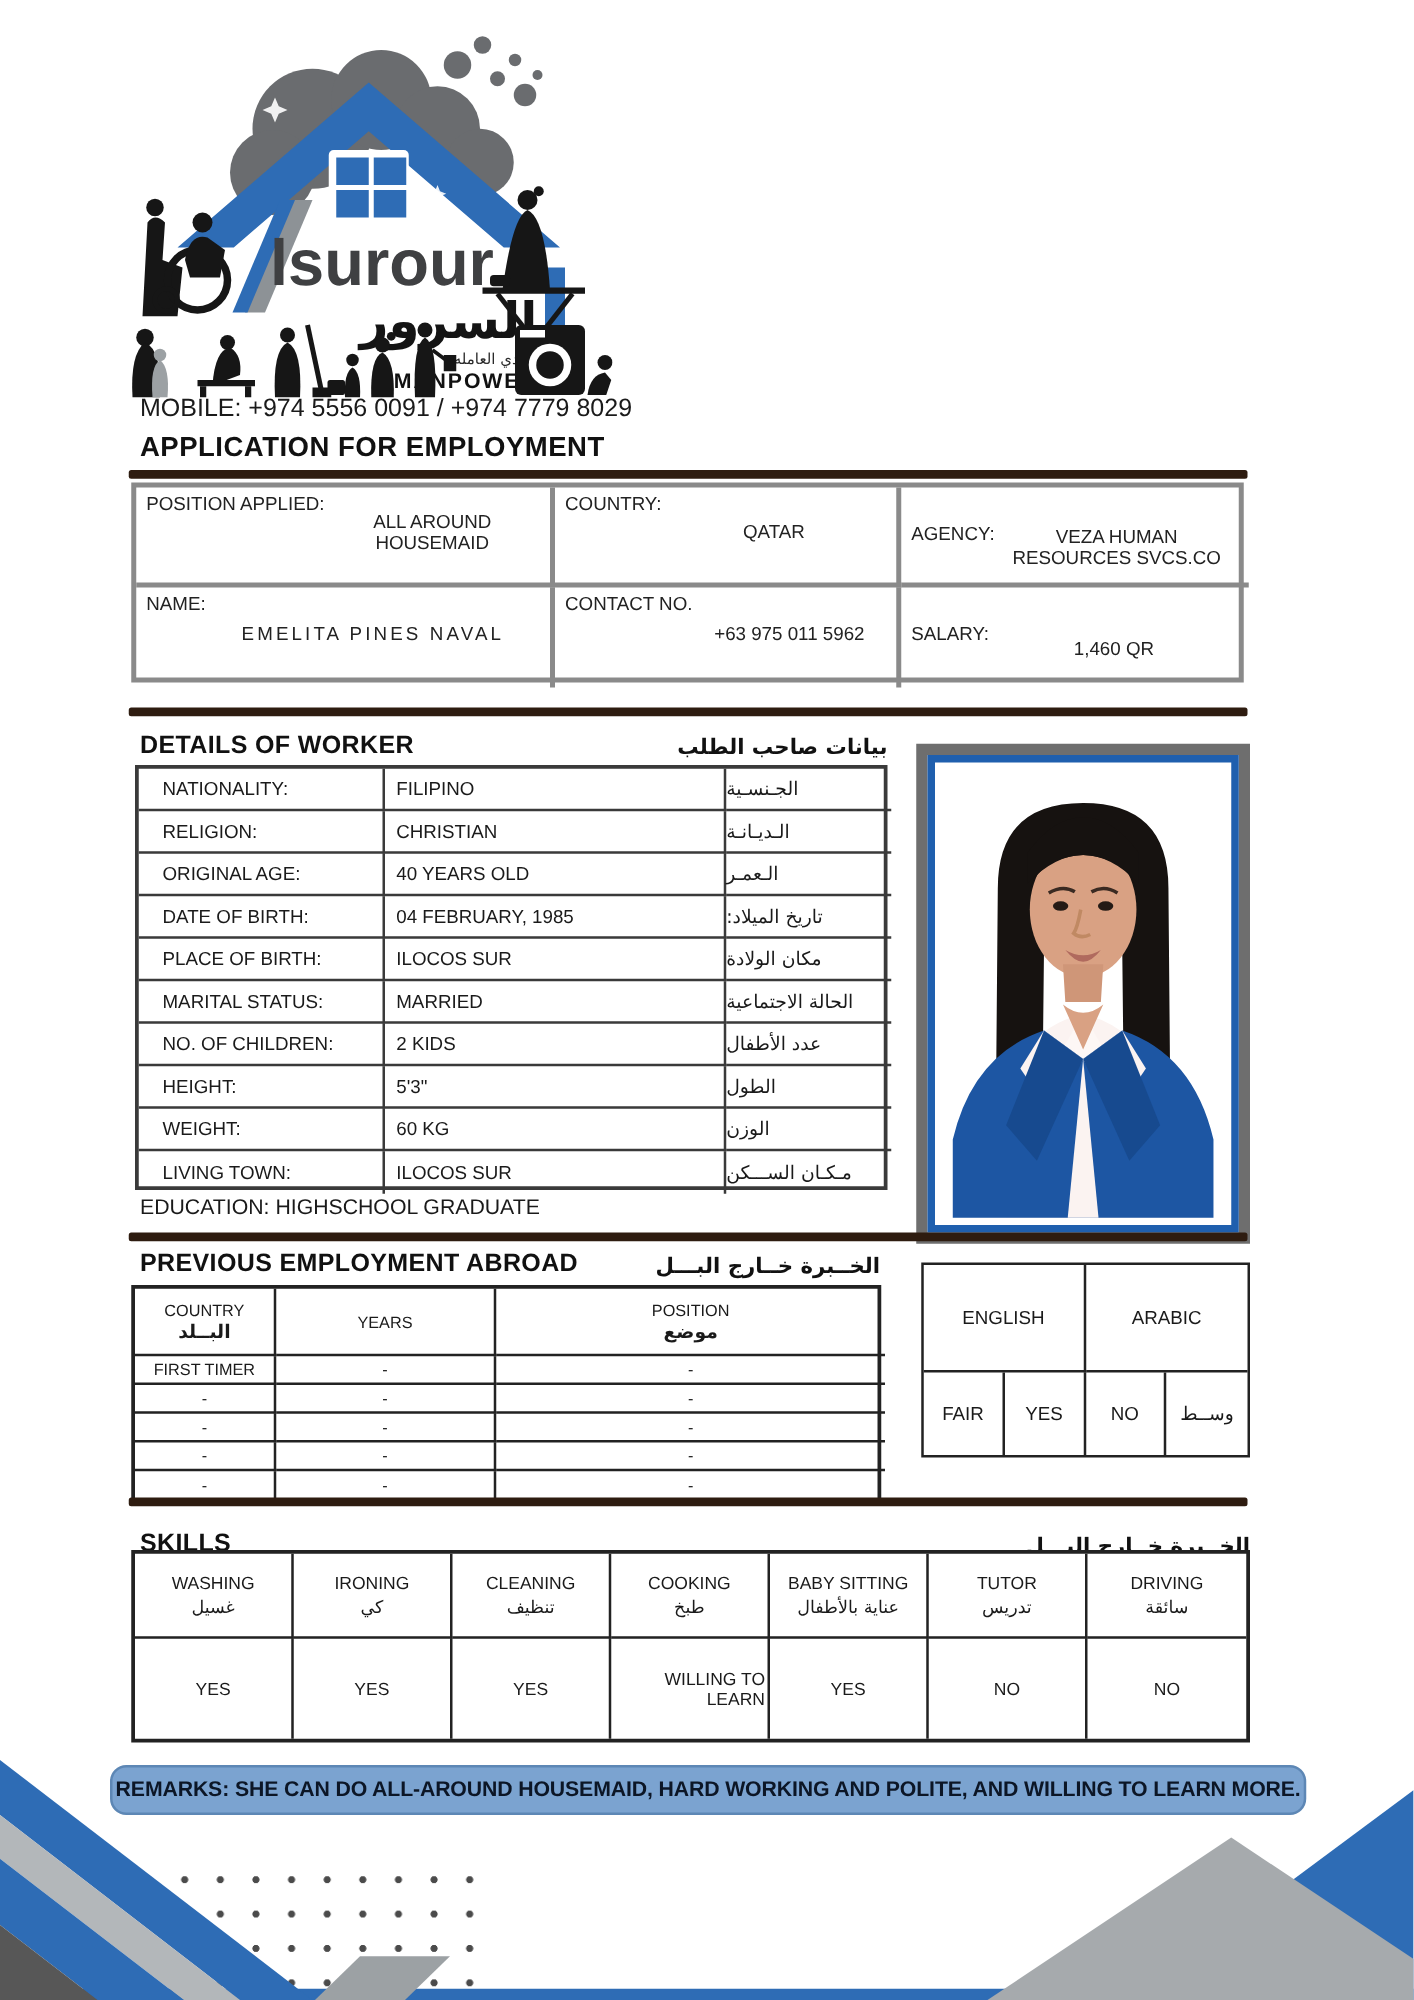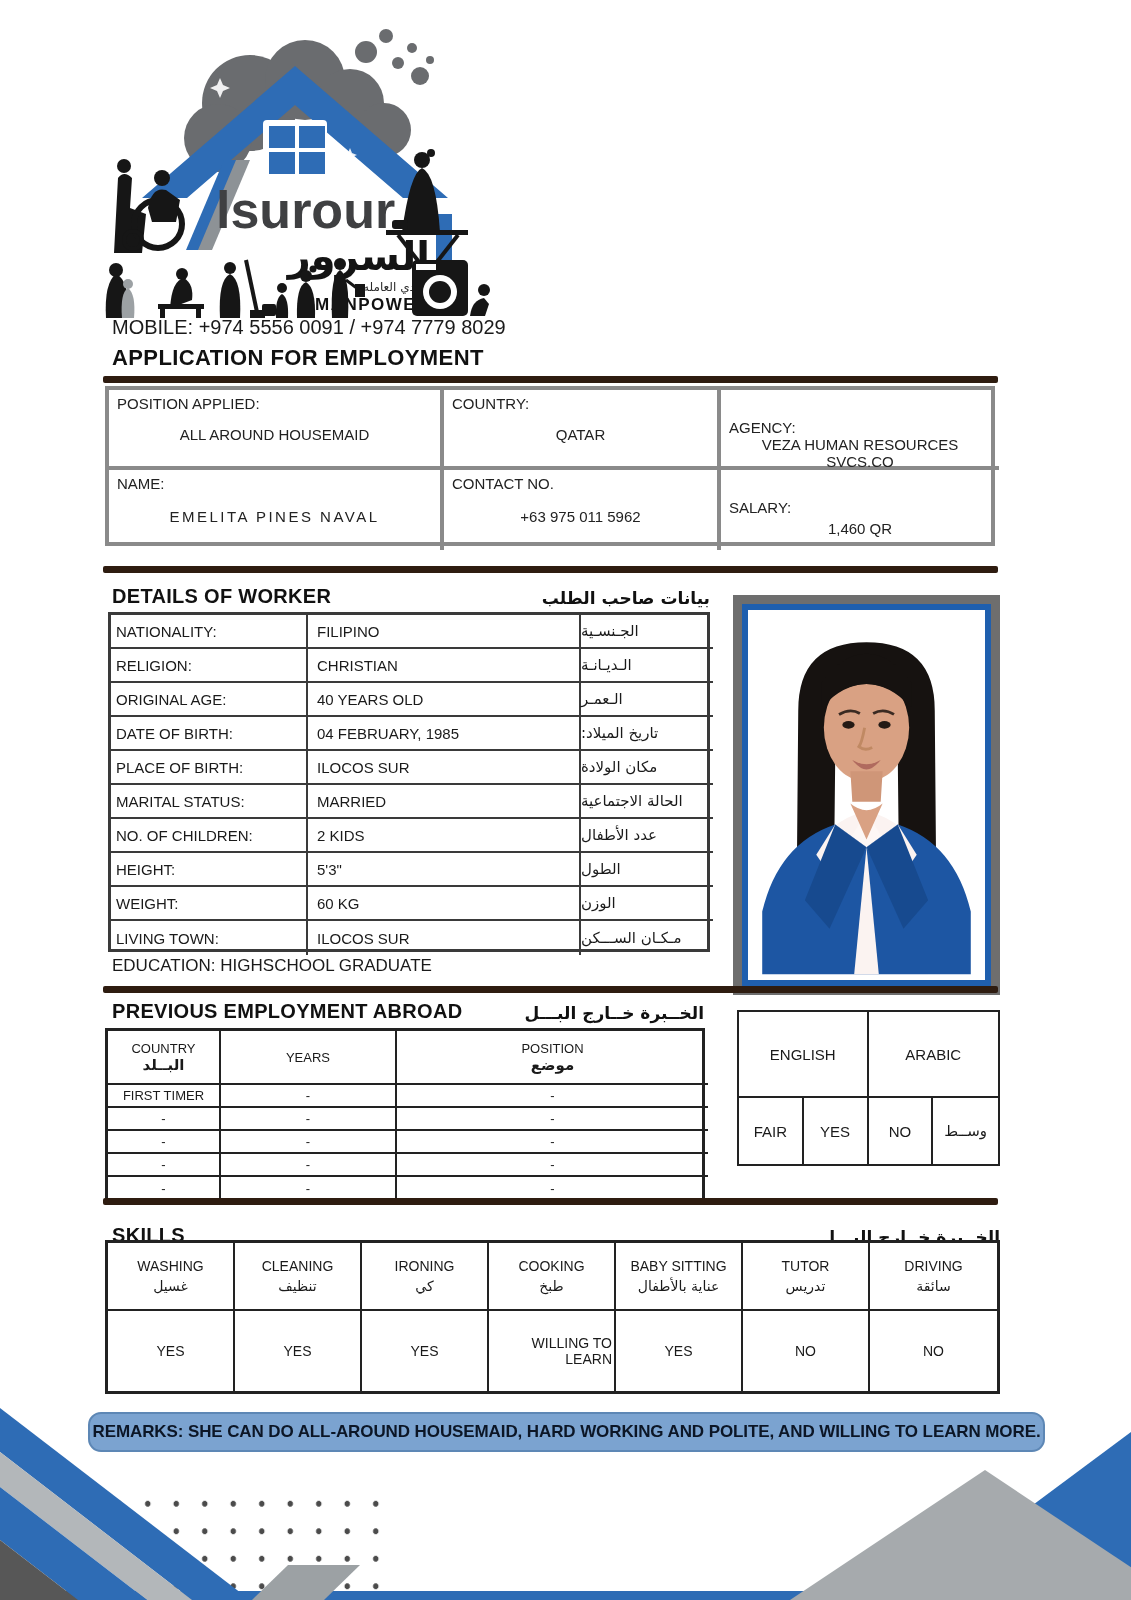--- a/index.html
+++ b/index.html
@@ -10,37 +10,37 @@
   .divider{position:absolute;left:103px;width:895px;height:7px;background:#2e1c10;border-radius:2px;}
   .sec-head{position:absolute;display:flex;align-items:flex-end;}
   .sec-title{font-weight:bold;font-size:20px;letter-spacing:.3px;color:#111;}
   .sec-title-ar{margin-left:auto;font-weight:bold;font-size:17px;color:#111;}
 
   
   .apptable{position:absolute;left:105px;top:386px;width:890px;height:160px;
             display:grid;grid-template-columns:335px 277px 278px;grid-template-rows:80px 80px;
             border:4px solid #8a8a8a;box-sizing:border-box;background:#fff;}
   .apptable>div{border-right:4px solid #8a8a8a;border-bottom:4px solid #8a8a8a;box-sizing:border-box;
-                display:flex;flex-direction:column;padding:5px 8px 6px 8px;}
+                display:flex;flex-direction:row;padding:5px 8px 6px 8px;}
   .apptable>div:nth-child(3n){border-right:0;margin-top:24px;}
   .apptable>div:nth-child(n+4){border-bottom:0;}
   .cell-label{font-size:15px;color:#222;}
   .cell-value{flex:1;display:flex;align-items:center;justify-content:center;text-align:center;
               font-size:15px;color:#222;padding-bottom:4px;}
   .spaced{letter-spacing:2.5px;}
 
   
   .dtable{position:absolute;left:108px;top:612px;width:602px;height:340px;
           display:grid;grid-template-columns:197px 273px 132px;grid-auto-rows:34px;
           border:3px solid #3a3a3a;box-sizing:border-box;background:#fff;}
   .dtable>div{border-right:2px solid #3a3a3a;border-bottom:2px solid #3a3a3a;box-sizing:border-box;
               font-size:15px;display:flex;align-items:center;}
   .dtable>div:nth-child(3n){border-right:0;}
   .dtable>div:nth-child(n+28){border-bottom:0;}
-  .d-label{padding-left:5px;}
+  .d-label{padding-left:19px;}
   .d-value{padding-left:9px;}
   .d-ar{justify-content:flex-end;padding-right:8px;font-size:15px;}
 
   
   .photo-frame{position:absolute;left:733px;top:595px;width:267px;height:400px;
                background:#6e6e6e;padding:9px;box-sizing:border-box;}
   .photo-inner{width:100%;height:100%;border:6px solid #1f5fae;box-sizing:border-box;background:#fff;overflow:hidden;}
 
   
   .etable{position:absolute;left:105px;top:1028px;width:600px;
@@ -329,26 +329,26 @@
     <span class="sec-title">SKILLS</span>
     <span class="sec-title-ar ar">الخــبرة خــارج البـــل</span>
   </div>
 
   <div class="stable">
     <div>
       <span>WASHING</span>
       <span class="s-ar ar">غسيل</span>
     </div>
     <div>
+      <span>IRONING</span>
+      <span class="s-ar ar">كي</span>
+    </div>
+    <div>
       <span>CLEANING</span>
       <span class="s-ar ar">تنظيف</span>
-    </div>
-    <div>
-      <span>IRONING</span>
-      <span class="s-ar ar">كي</span>
     </div>
     <div>
       <span>COOKING</span>
       <span class="s-ar ar">طبخ</span>
     </div>
     <div>
       <span>BABY SITTING</span>
       <span class="s-ar ar">عناية بالأطفال</span>
     </div>
     <div>

